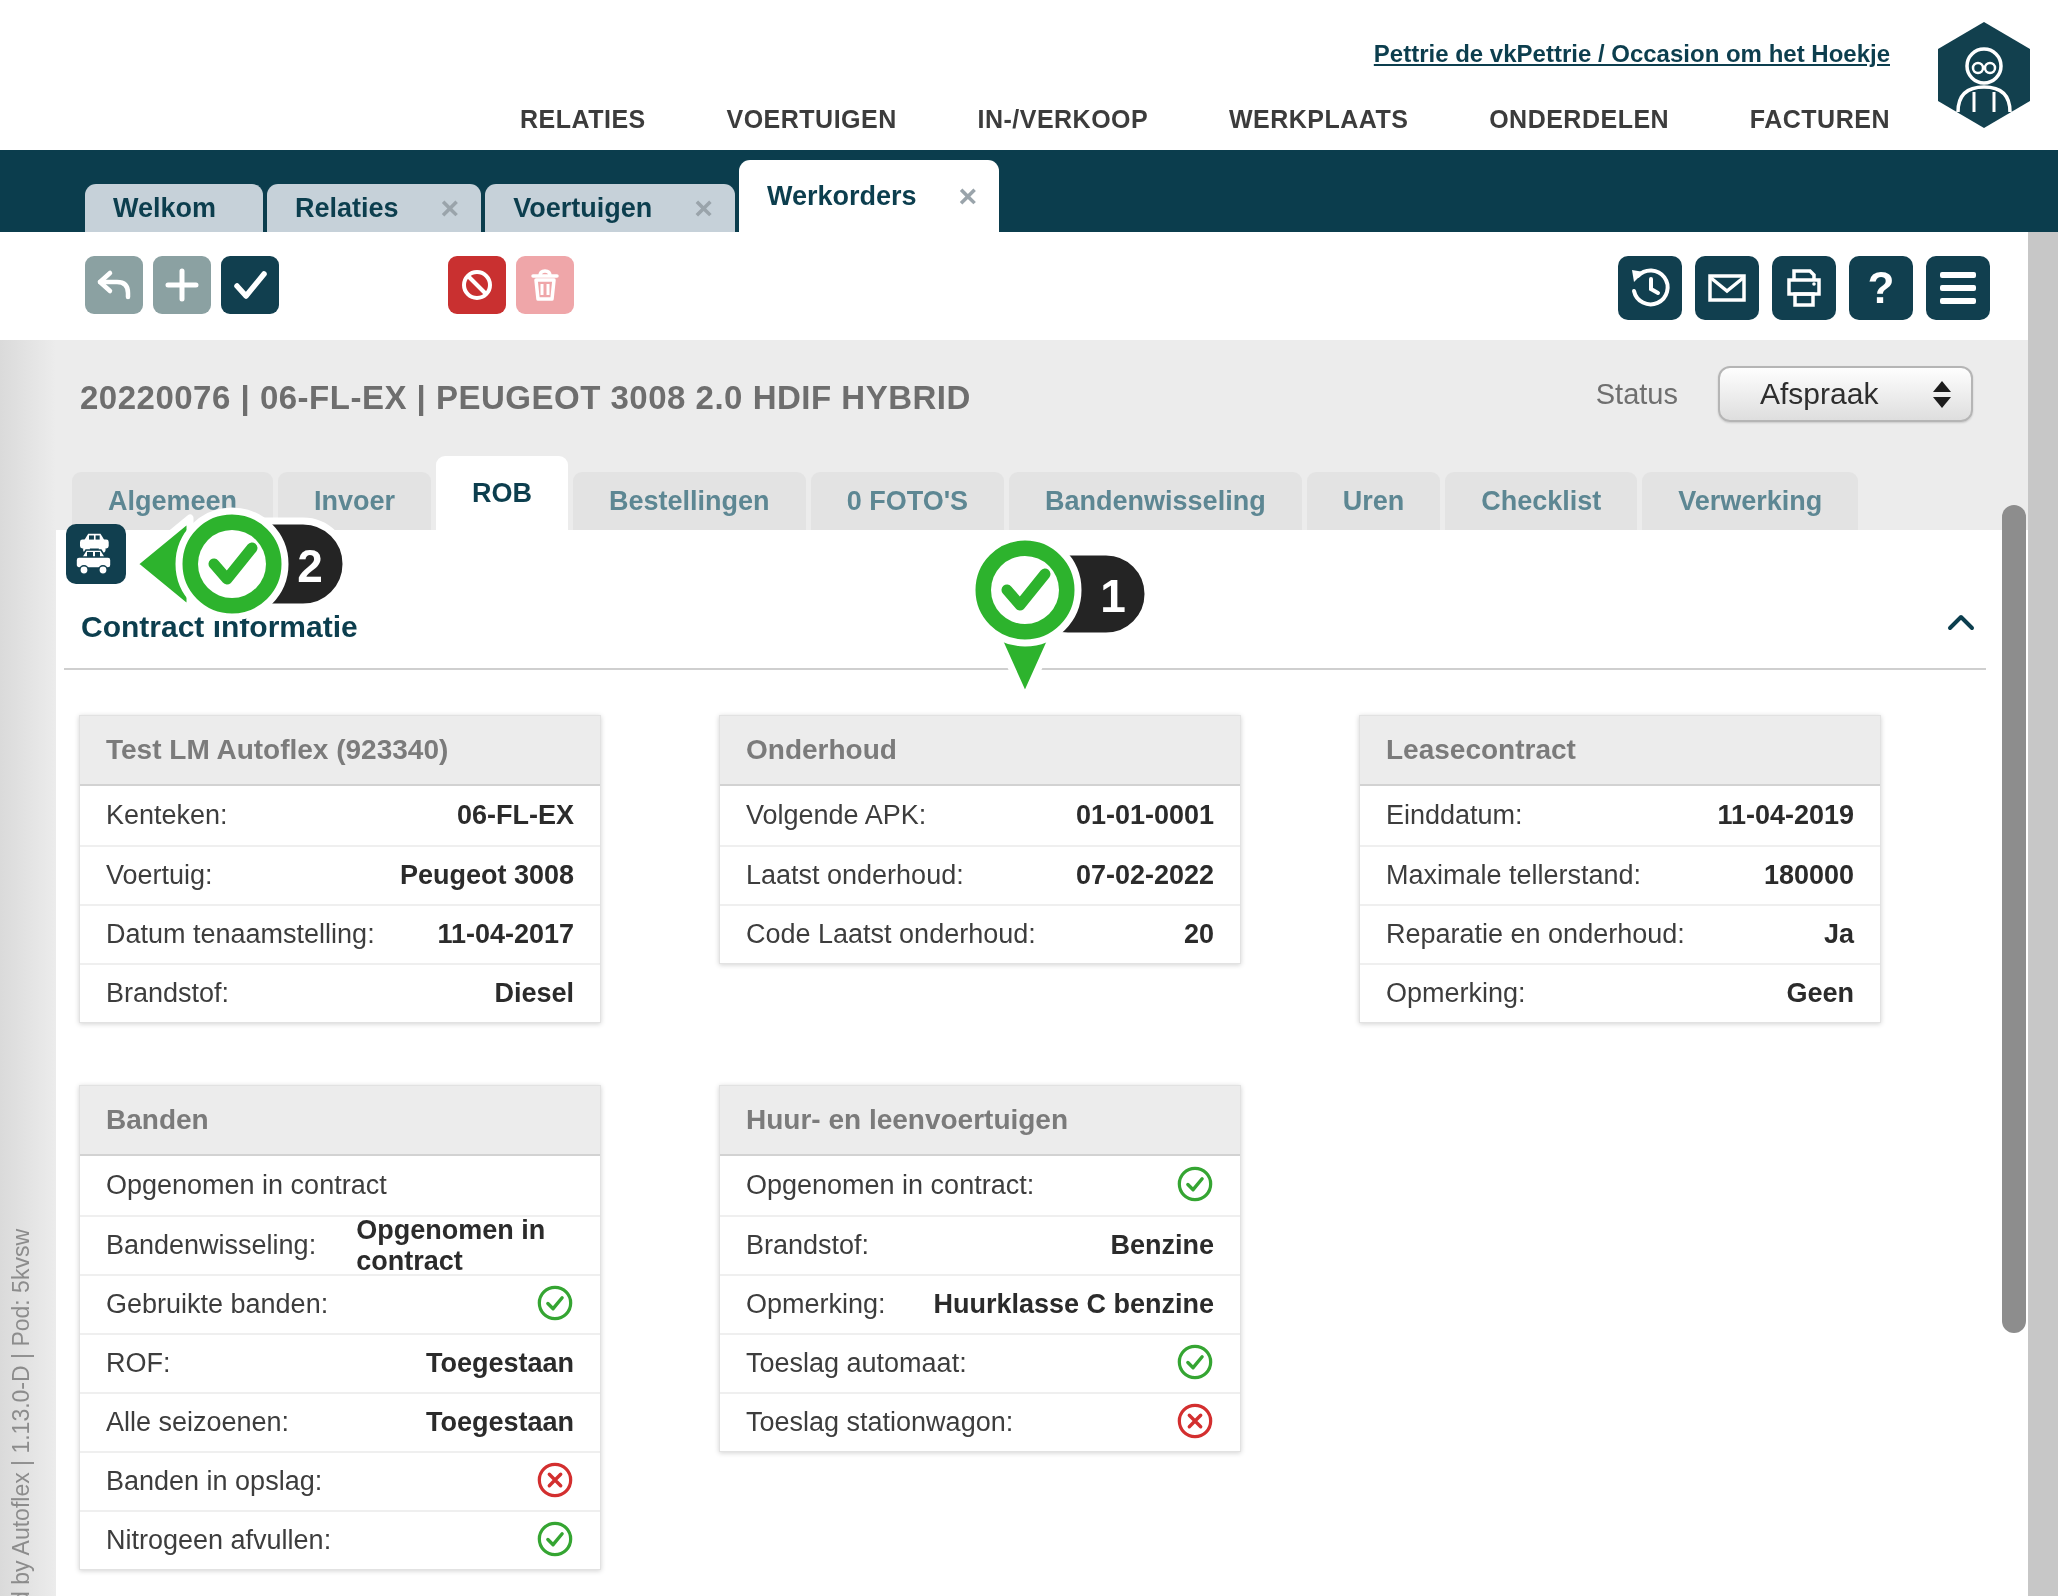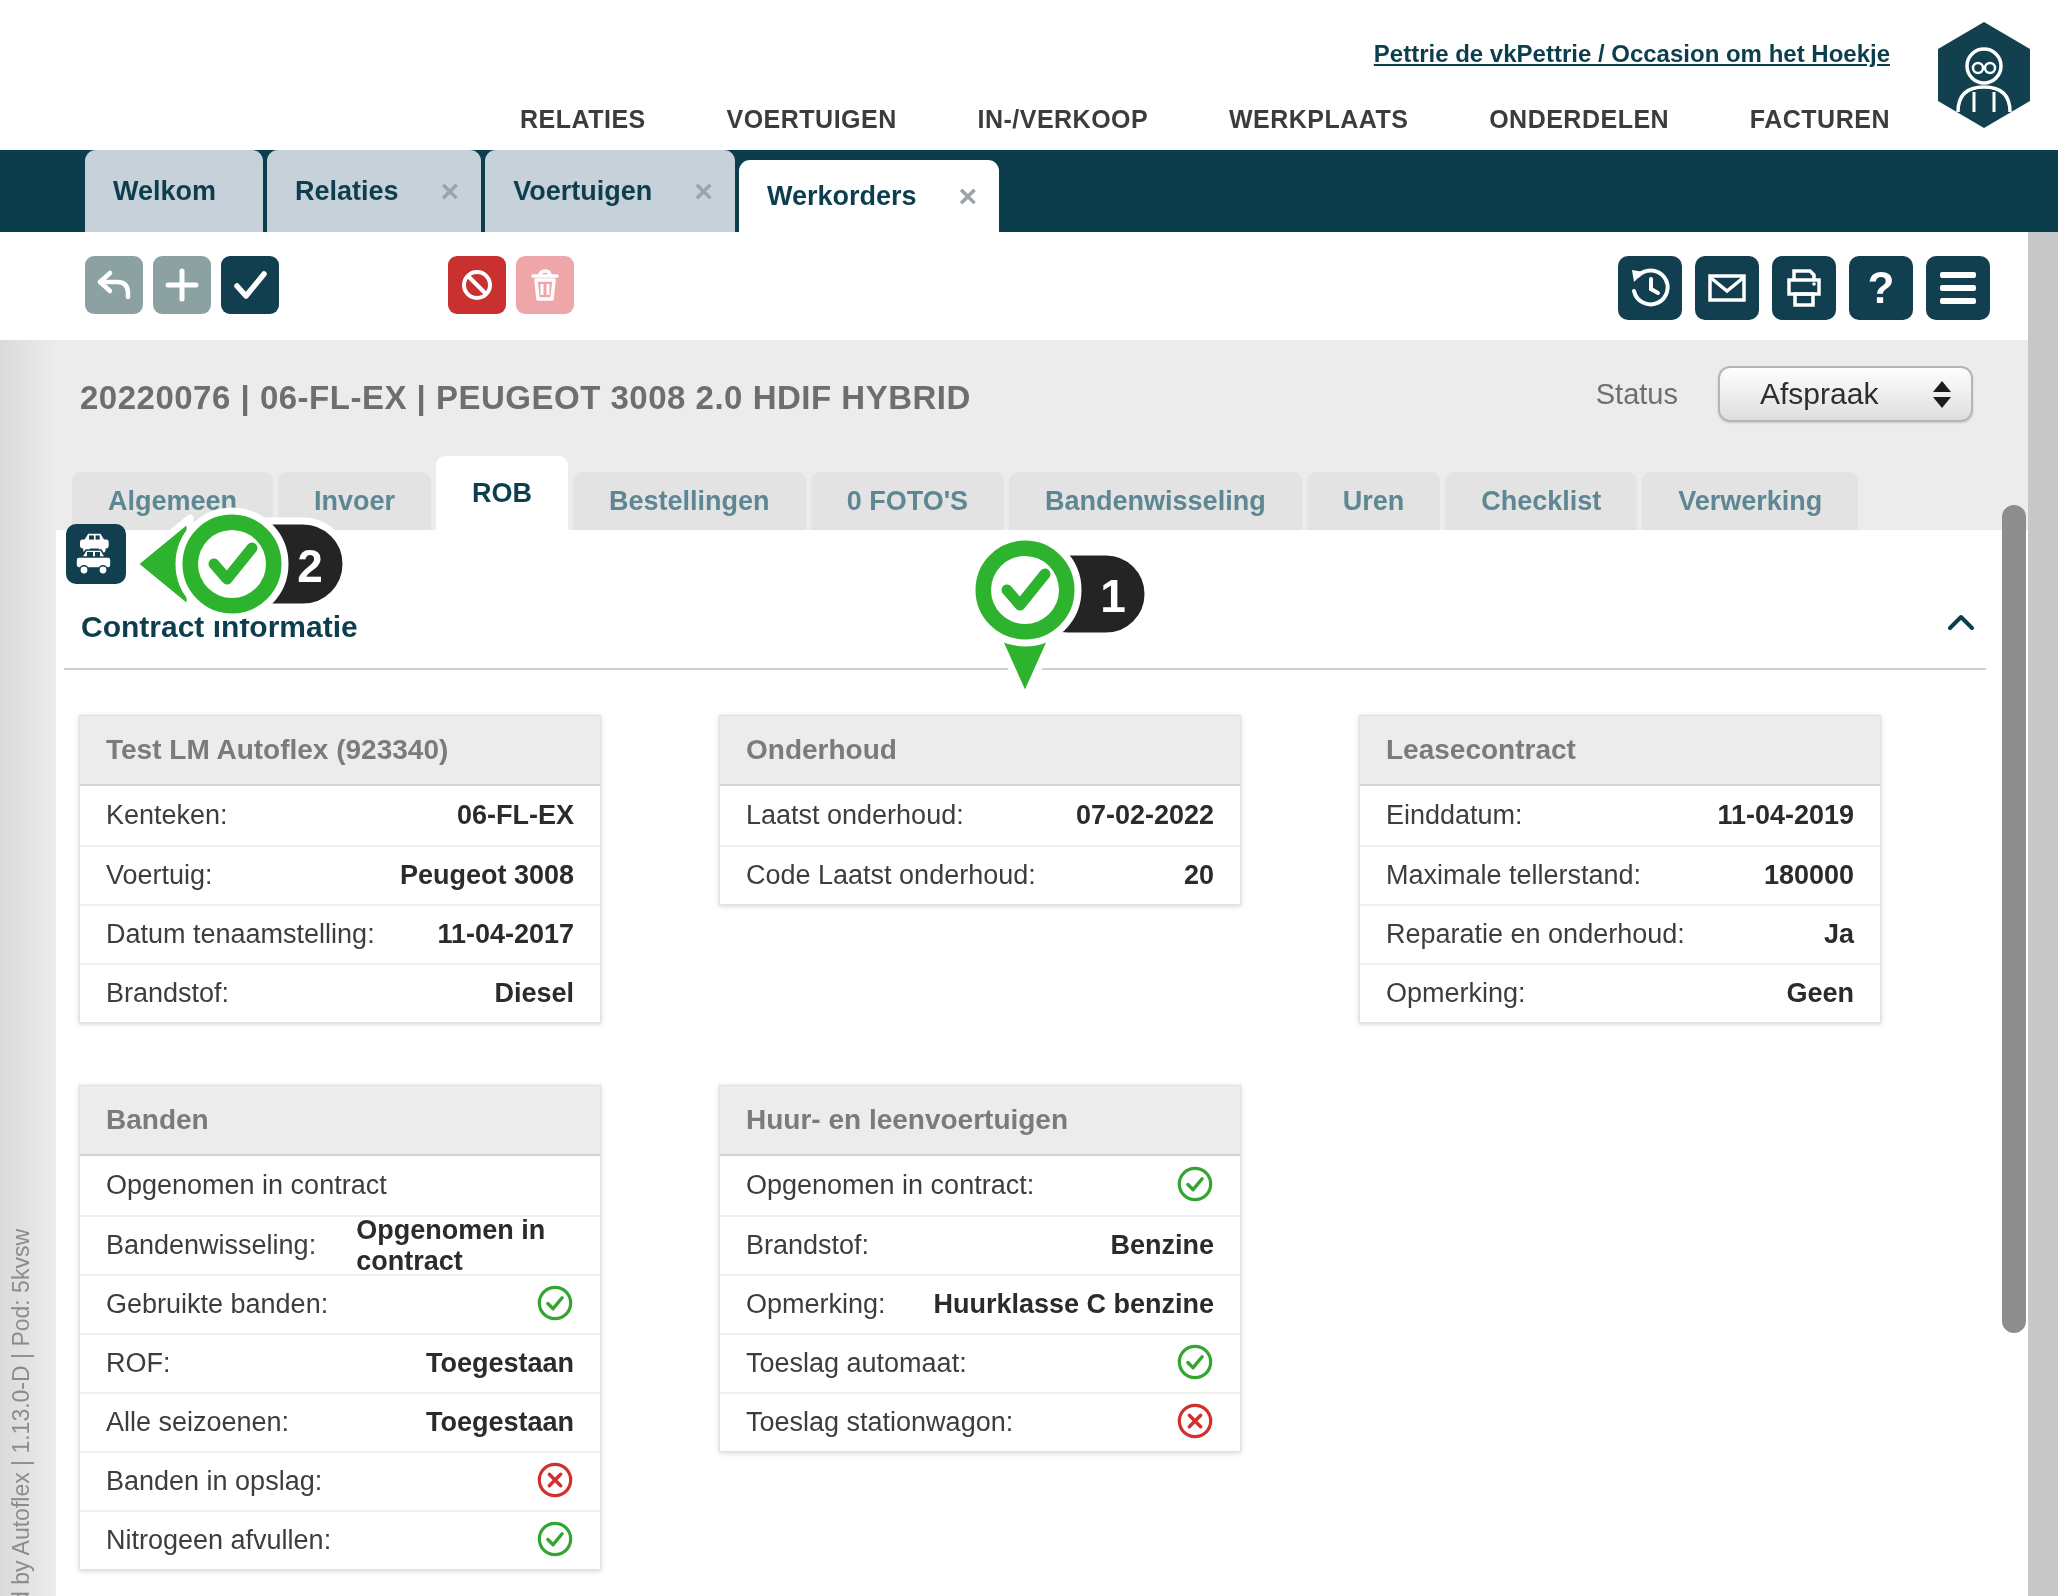--- a/index.html
+++ b/index.html
@@ -16,21 +16,21 @@
   .logo-word .w2 { color:#e03236; }
   .logo-tagline { font-size:22px; color:#a9a9a9; letter-spacing:3px; text-align:right; margin-top:-2px; }
   .main-nav { position:absolute; left:520px; right:168px; bottom:16px; display:flex; justify-content:space-between; }
   .nav-item { font-size:25px; font-weight:bold; color:#3c3c3c; cursor:pointer; letter-spacing:.5px; }
   .user-link { position:absolute; top:40px; right:168px; font-size:24px; font-weight:bold; color:#0c3e4e; text-decoration:underline; cursor:pointer; }
   .avatar { position:absolute; top:22px; right:24px; width:100px; height:110px; cursor:pointer; }
 
   
   .tab-bar { position:absolute; left:0; top:150px; width:2058px; height:82px; background:#0b3d4d; }
   .tab-strip { position:absolute; left:85px; bottom:0; display:flex; align-items:flex-end; }
-  .tab { height:82px; min-width:178px; background:#c6d1d9; border-radius:11px 11px 0 0; margin-right:4px;
+  .tab { height:48px; min-width:178px; background:#c6d1d9; border-radius:11px 11px 0 0; margin-right:4px;
          display:flex; align-items:center; padding:0 22px 0 28px; cursor:pointer; }
   .tab.active { height:72px; background:#fff; }
   .tab-label { font-size:27px; font-weight:bold; color:#0c3e4e; }
   .tab-close { margin-left:auto; padding-left:42px; font-size:32px; font-weight:bold; color:#9aa4ab; }
 
   
   .toolbar { position:absolute; left:0; top:232px; width:2058px; height:108px; background:#fff; }
   .tb-group { position:absolute; top:24px; display:flex; gap:10px; }
   .tb-left { left:85px; }
   .tb-danger { left:448px; }
@@ -268,20 +268,24 @@
               <span class="lbl">Datum tenaamstelling:</span>
               <span class="val">11-04-2017</span>
             </div>
             <div class="crow">
               <span class="lbl">Brandstof:</span>
               <span class="val">Diesel</span>
             </div>
           </article>
           <article class="card" style="left: 663px; top: 185px;">
             <div class="card-header">Onderhoud</div>
+            <div class="crow">
+              <span class="lbl">Volgende APK:</span>
+              <span class="val">01-01-0001</span>
+            </div>
             <div class="crow">
               <span class="lbl">Laatst onderhoud:</span>
               <span class="val">07-02-2022</span>
             </div>
             <div class="crow">
               <span class="lbl">Code Laatst onderhoud:</span>
               <span class="val">20</span>
             </div>
           </article>
           <article class="card" style="left: 1303px; top: 185px;">

